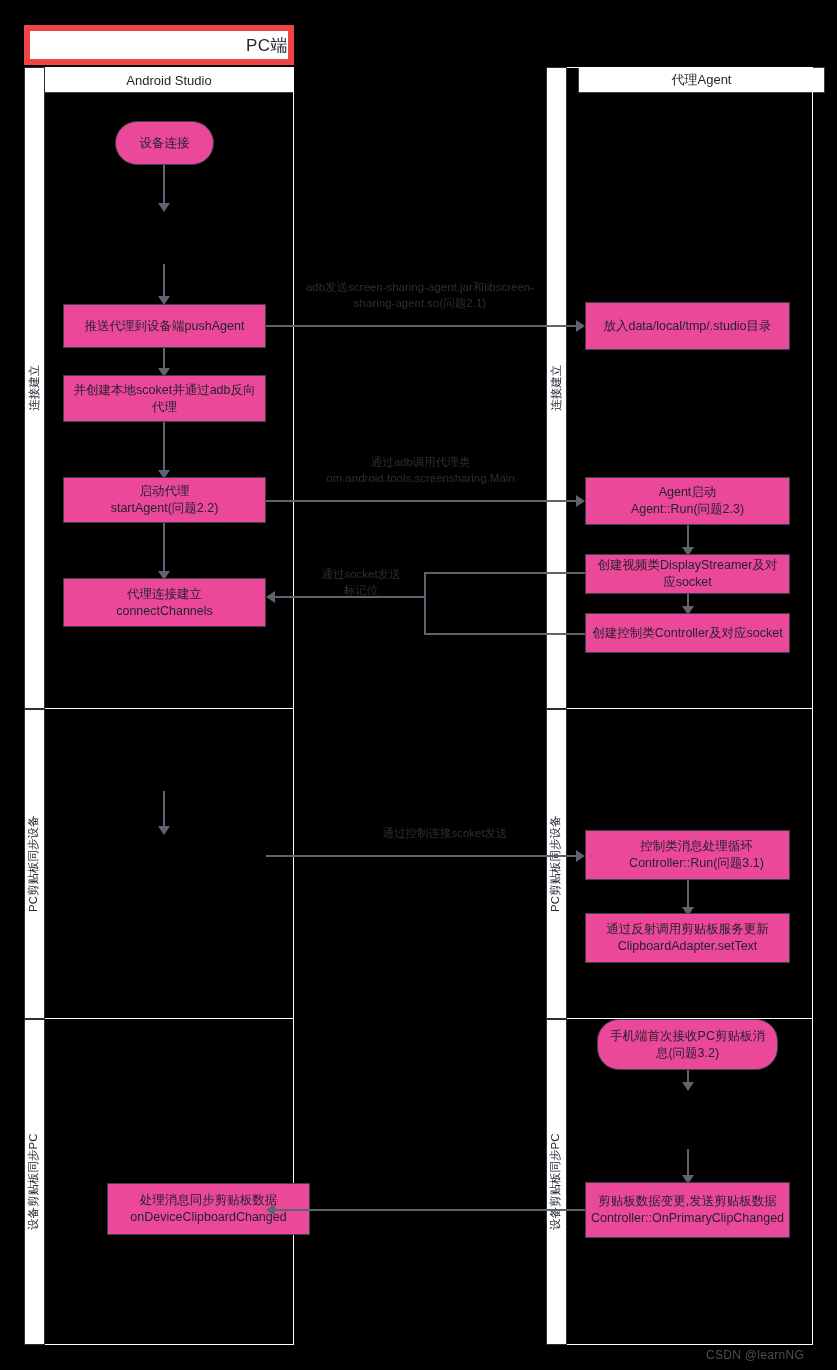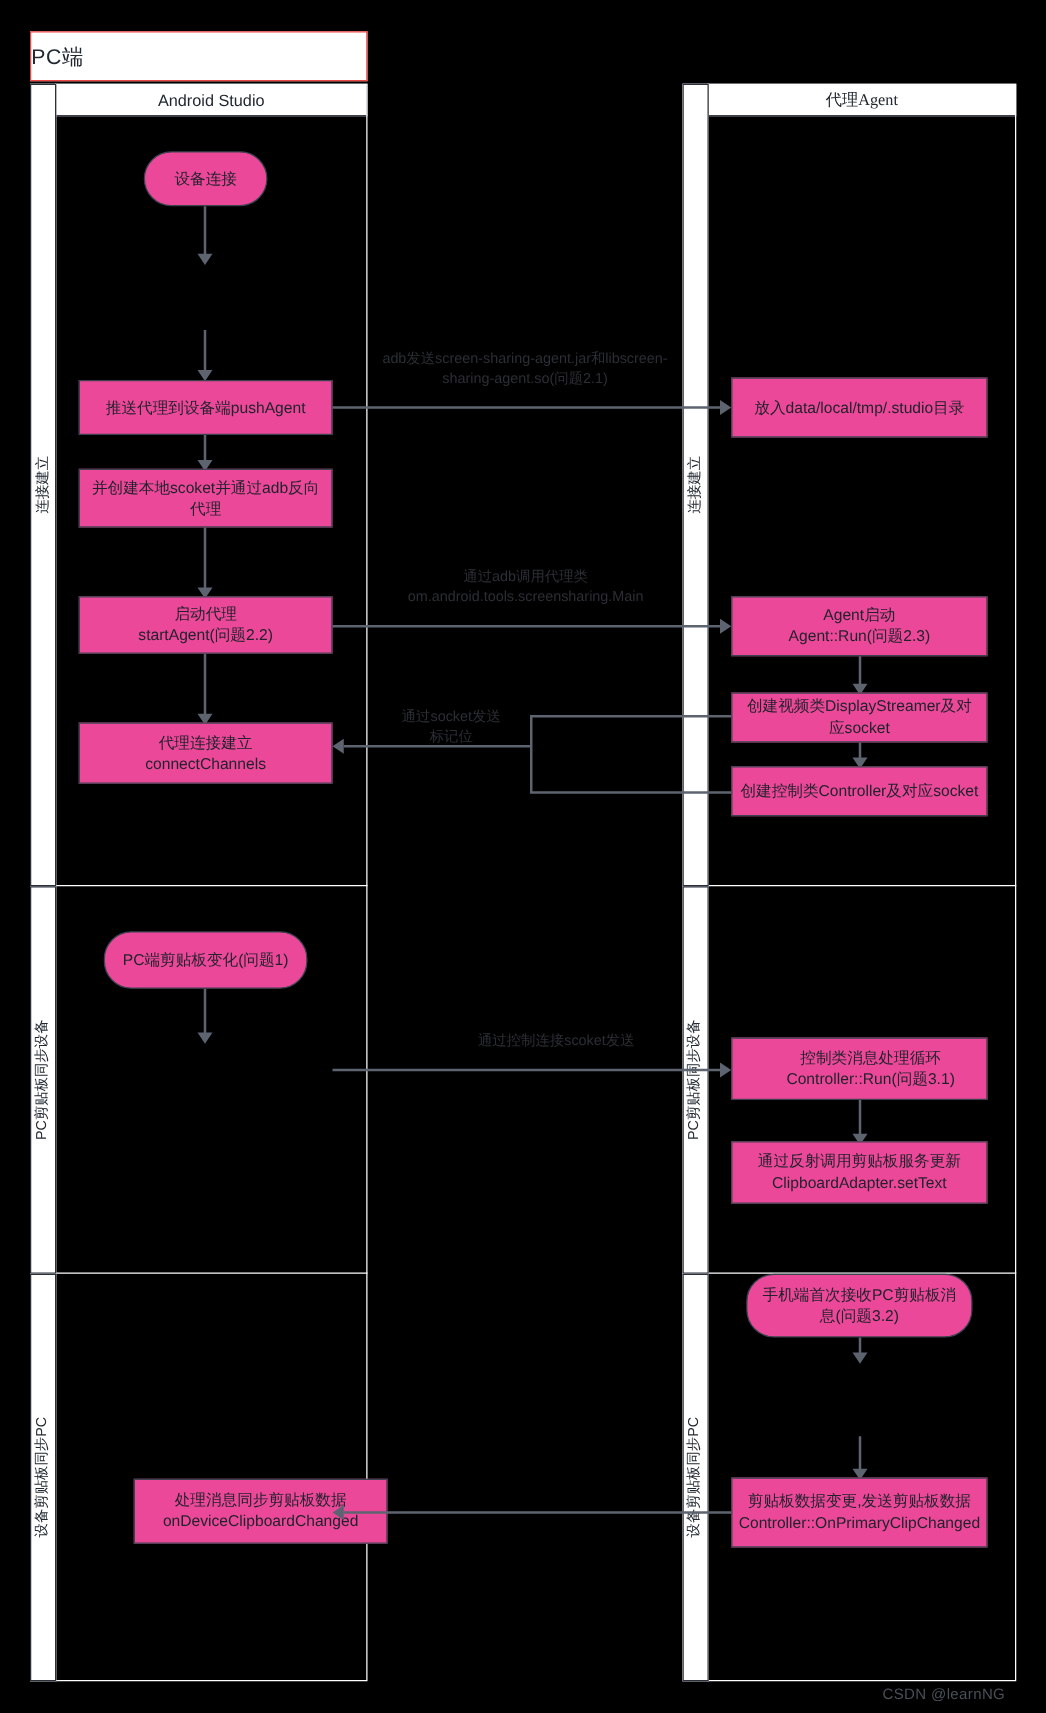--- a/index.html
+++ b/index.html
@@ -13,23 +13,23 @@
     width: 837px; height: 1370px;
     background: #000;
     overflow: hidden;
   }
   
   .abs { position: absolute; }
 
   
   .col-header {
     background: #fff;
-    border: 1px solid #ef4444;
+    border: 6px solid #ef4444;
     color: #222831;
-    display: flex; align-items: center; justify-content: flex-start;
+    display: flex; align-items: center; justify-content: flex-end;
     font-size: 17px;
     letter-spacing: .5px;
   }
   
   .sub-header {
     background: #fff;
     border: 1px solid #3a3f4a;
     color: #222831;
     display: flex; align-items: center; justify-content: center;
     font-size: 13px;
@@ -126,21 +126,21 @@
 
   
   <div class="abs col-header" style="left:24px; top:25px; width:270px; height:40px;">
     <span>PC端</span>
   </div>
 
   
   <div class="abs sub-header" style="left:44px; top:67px; width:250px; height:26px;">
     <span>Android Studio</span>
   </div>
-  <div class="abs sub-header" style="left:566px; top:67px; width:247px; height:26px;font-family:Liberation Serif, serif;">
+  <div class="abs sub-header" style="left:578px; top:67px; width:247px; height:26px;">
     <span>代理Agent</span>
   </div>
 
   
   <div class="abs lane-frame" style="left:24px; top:67px; width:270px; height:1278px; border-color:#ffffff;"></div>
   <div class="abs lane-frame" style="left:546px; top:67px; width:267px; height:1278px; border-color:#ffffff;"></div>
 
   
   <div class="abs" style="left:44px; top:67px; width:1px; height:1278px; background:#ffffff;"></div>
   <div class="abs" style="left:566px; top:67px; width:1px; height:1278px; background:#ffffff;"></div>
@@ -210,23 +210,20 @@
   <div class="abs v-line" style="left:163px; top:523px; height:49px;"></div>
   <div class="abs arrow-down" style="left:158px; top:571px;"></div>
 
   
   <div class="abs node" style="left:63px; top:578px; width:203px; height:49px;">
     <span style="white-space:pre-line">代理连接建立
 connectChannels</span>
   </div>
 
   
-  <div class="abs node round" style="left:83px; top:745px; width:163px; height:46px;">
-    <span>PC端剪贴板变化(问题1)</span>
-  </div>
   <div class="abs v-line" style="left:163px; top:791px; height:36px;"></div>
   <div class="abs arrow-down" style="left:158px; top:826px;"></div>
 
   
 
   
   <div class="abs node" style="left:63px; top:1183px; width:203px; height:52px;margin-left:44px;">
     <span style="white-space:pre-line">处理消息同步剪贴板数据
 onDeviceClipboardChanged</span>
   </div>

